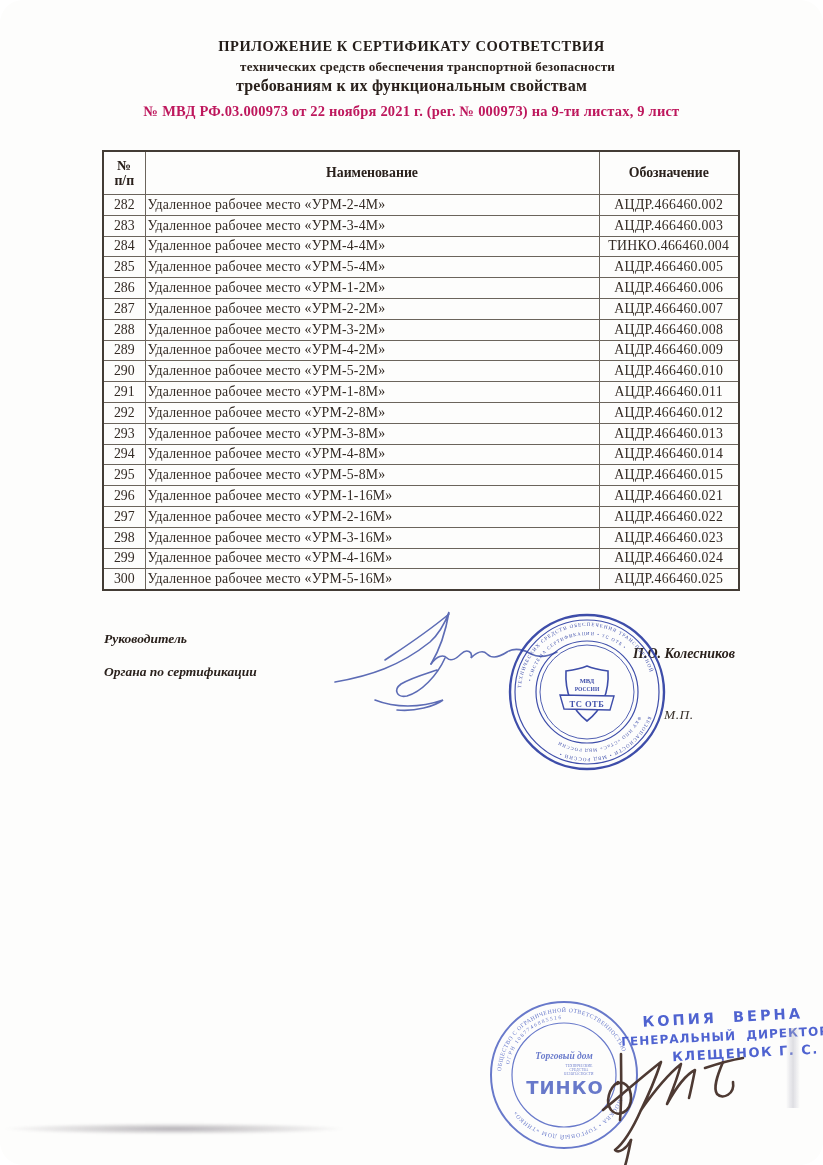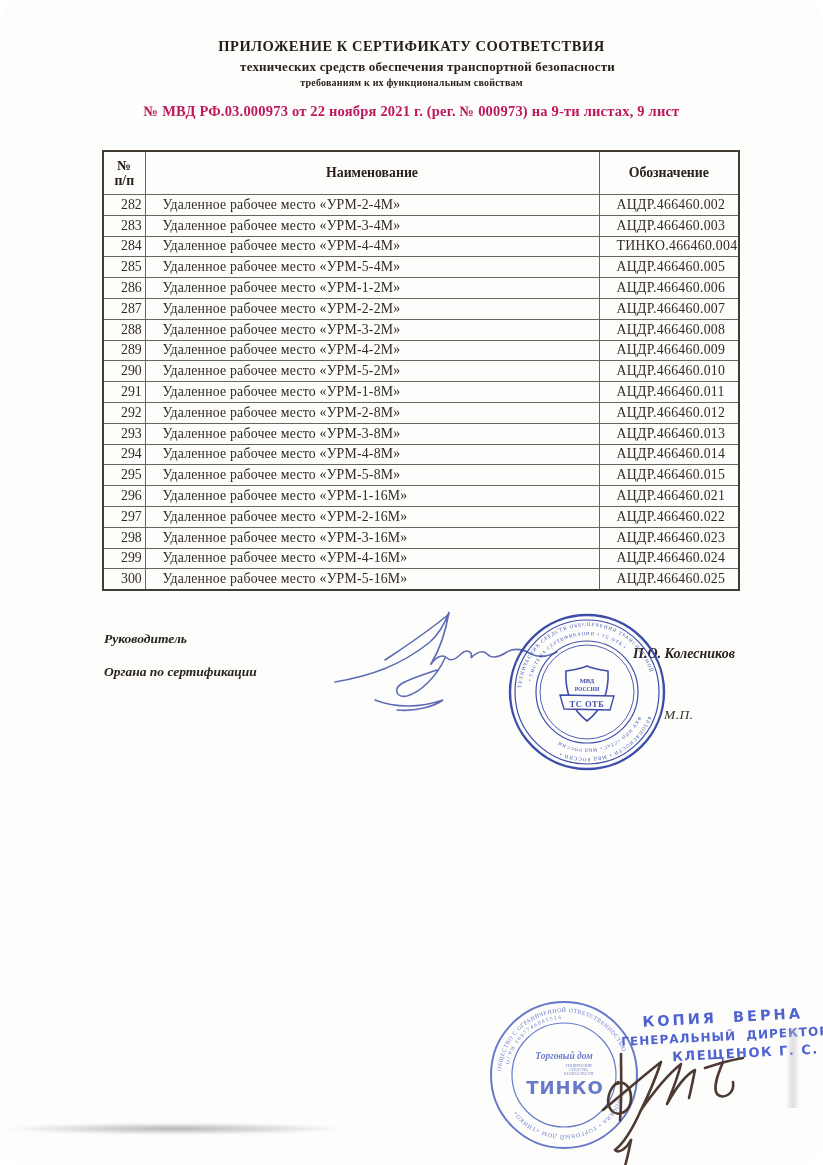--- a/index.html
+++ b/index.html
@@ -7,35 +7,35 @@
     position:relative;width:823px;height:1165px;overflow:hidden;
     background:#fdfdfc;
     font-family:"Liberation Serif","DejaVu Serif",serif;
     color:#2b2320;
     border-radius:23px;
   }
   
   .hline{position:absolute;left:0;width:100%;text-align:center;font-weight:bold;}
   .t1{top:38px;font-size:14.5px;letter-spacing:.5px;color:#231c18;}
   .t2{top:59px;font-size:13px;letter-spacing:.2px;color:#2a211c;padding-left:16px;}
-  .t3{top:77px;font-size:10px;letter-spacing:.2px;color:#2a211c;}
+  .t3{top:77px;font-size:16px;letter-spacing:.2px;color:#2a211c;}
   .docnum{top:103px;font-size:14.5px;letter-spacing:.2px;color:#be185d;}
   
   table.items{
     position:absolute;left:102px;top:150px;width:636px;
     border-collapse:collapse;table-layout:fixed;
     font-size:13.8px;color:#332a24;
   }
   table.items{border:2px solid #433c35;}
   table.items th,table.items td{border:1px solid #6b645c;}
   table.items th{
     font-weight:bold;text-align:center;vertical-align:middle;
     height:40px;line-height:1.12;padding:1px 2px;color:#2a211c;
   }
-  table.items td{height:19.8px;padding:0 17px;vertical-align:middle;}
+  table.items td{height:19.8px;padding:0 2px;vertical-align:middle;}
   .col-num{width:42px;}
   .col-name{width:454px;}
   .col-des{width:140px;}
   td.c-num{text-align:center;padding:0 2px;}
   td.c-name{text-align:left;letter-spacing:.2px;}
   td.c-des{text-align:center;letter-spacing:.3px;}
   
   .role{position:absolute;left:104px;font-weight:bold;font-style:italic;font-size:13.5px;color:#2a211c;}
   .role1{top:631px;}
   .role2{top:624px;margin-top:40px;}

